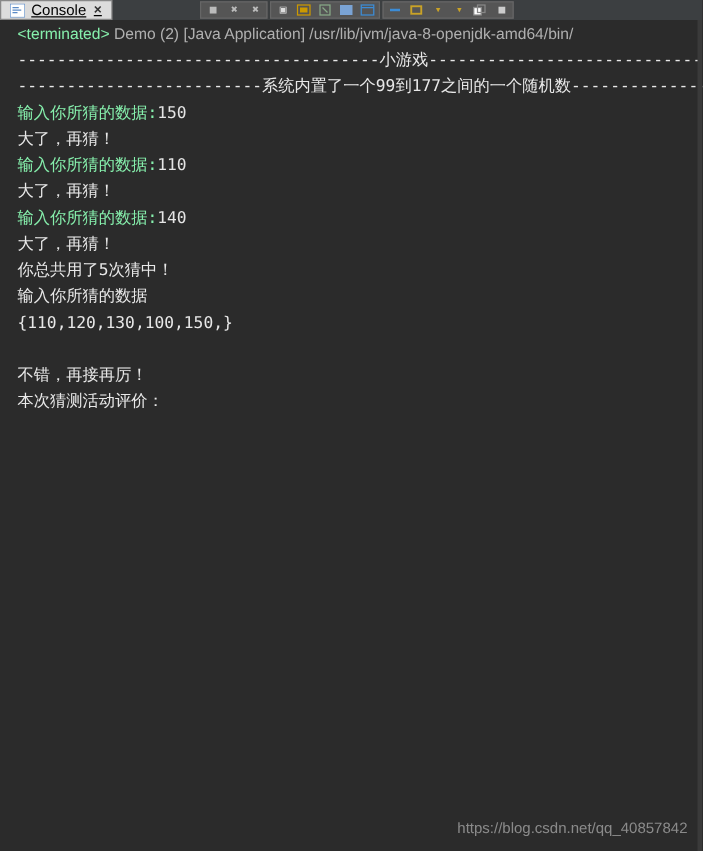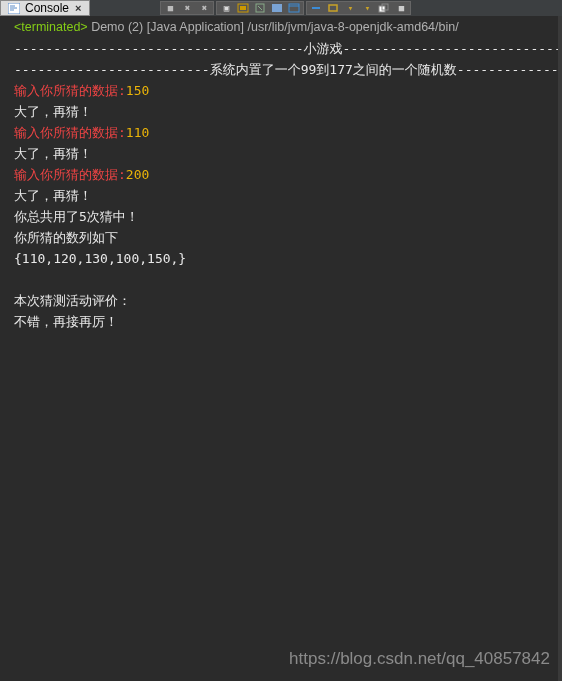--- a/index.html
+++ b/index.html
@@ -28,20 +28,21 @@
       padding: 0 2px;
     }
     .tab {
       display: flex;
       align-items: center;
       gap: 4px;
       padding: 0 4px;
       font-family: "Segoe UI", "Tahoma", sans-serif;
       font-size: 12px;
       color: #000;
+      text-decoration: underline;
     }
     .tab-icon {
       width: 14px;
       height: 12px;
       display: inline-flex;
       align-items: center;
       justify-content: center;
     }
     .close-x {
       font-family: "Segoe UI", sans-serif;
@@ -83,36 +84,36 @@
       height: calc(100% - 16px);
       overflow: hidden;
     }
     .header-line {
       color: #b0b0b0;
       font-size: 12.5px;
       padding: 2px 0 4px 14px;
       white-space: nowrap;
       font-family: "Segoe UI", "Tahoma", sans-serif;
     }
-    .header-line .term { color: #84cc16; }
+    .header-line .term { color: #86efac; }
     .output-lines {
       padding-left: 14px;
       line-height: 21px;
       font-size: 13px;
       font-family: "Microsoft YaHei", "SimSun", "Consolas", monospace;
     }
     .line { white-space: pre; color: #e8e8e8; }
-    .prompt-text { color: #ef4444; }
-    .user-input { color: #eab308; }
+    .prompt-text { color: #86efac; }
+    .user-input { color: #e5e5e5; }
     .watermark {
       position: absolute;
       bottom: 12px;
       right: 12px;
       color: #aaa;
-      font-size: 17px;
+      font-size: 12px;
       font-family: "Segoe UI", "Tahoma", sans-serif;
       opacity: 0.75;
     }
     .scrollbar-right {
       position: absolute;
       right: 0;
       top: 16px;
       bottom: 0;
       width: 4px;
       background: #3a3a3a;
@@ -196,26 +197,26 @@
   <div class="header-line">
     <span class="term">&lt;terminated&gt;</span><span> Demo (2) [Java Application] /usr/lib/jvm/java-8-openjdk-amd64/bin/</span>
   </div>
   <div class="output-lines" id="output">
       <div class="line">-------------------------------------小游戏--------------------------------------</div>
       <div class="line">-------------------------系统内置了一个99到177之间的一个随机数-------------------------</div>
       <div class="line"><span class="prompt-text">输入你所猜的数据:</span><span class="user-input">150</span></div>
       <div class="line">大了，再猜！</div>
       <div class="line"><span class="prompt-text">输入你所猜的数据:</span><span class="user-input">110</span></div>
       <div class="line">大了，再猜！</div>
-      <div class="line"><span class="prompt-text">输入你所猜的数据:</span><span class="user-input">200</span></div>
+      <div class="line"><span class="prompt-text">输入你所猜的数据:</span><span class="user-input">140</span></div>
       <div class="line">大了，再猜！</div>
       <div class="line">你总共用了5次猜中！</div>
-      <div class="line">你所猜的数列如下</div>
+      <div class="line">输入你所猜的数据</div>
       <div class="line">{110,120,130,100,150,}</div>
       <div class="line">&nbsp;</div>
+      <div class="line">不错，再接再厉！</div>
       <div class="line">本次猜测活动评价：</div>
-      <div class="line">不错，再接再厉！</div>
     </div>
 </div>
 
 <div class="scrollbar-right"></div>
 
 <div class="watermark">https://blog.csdn.net/qq_40857842</div>
 
 </body></html>

